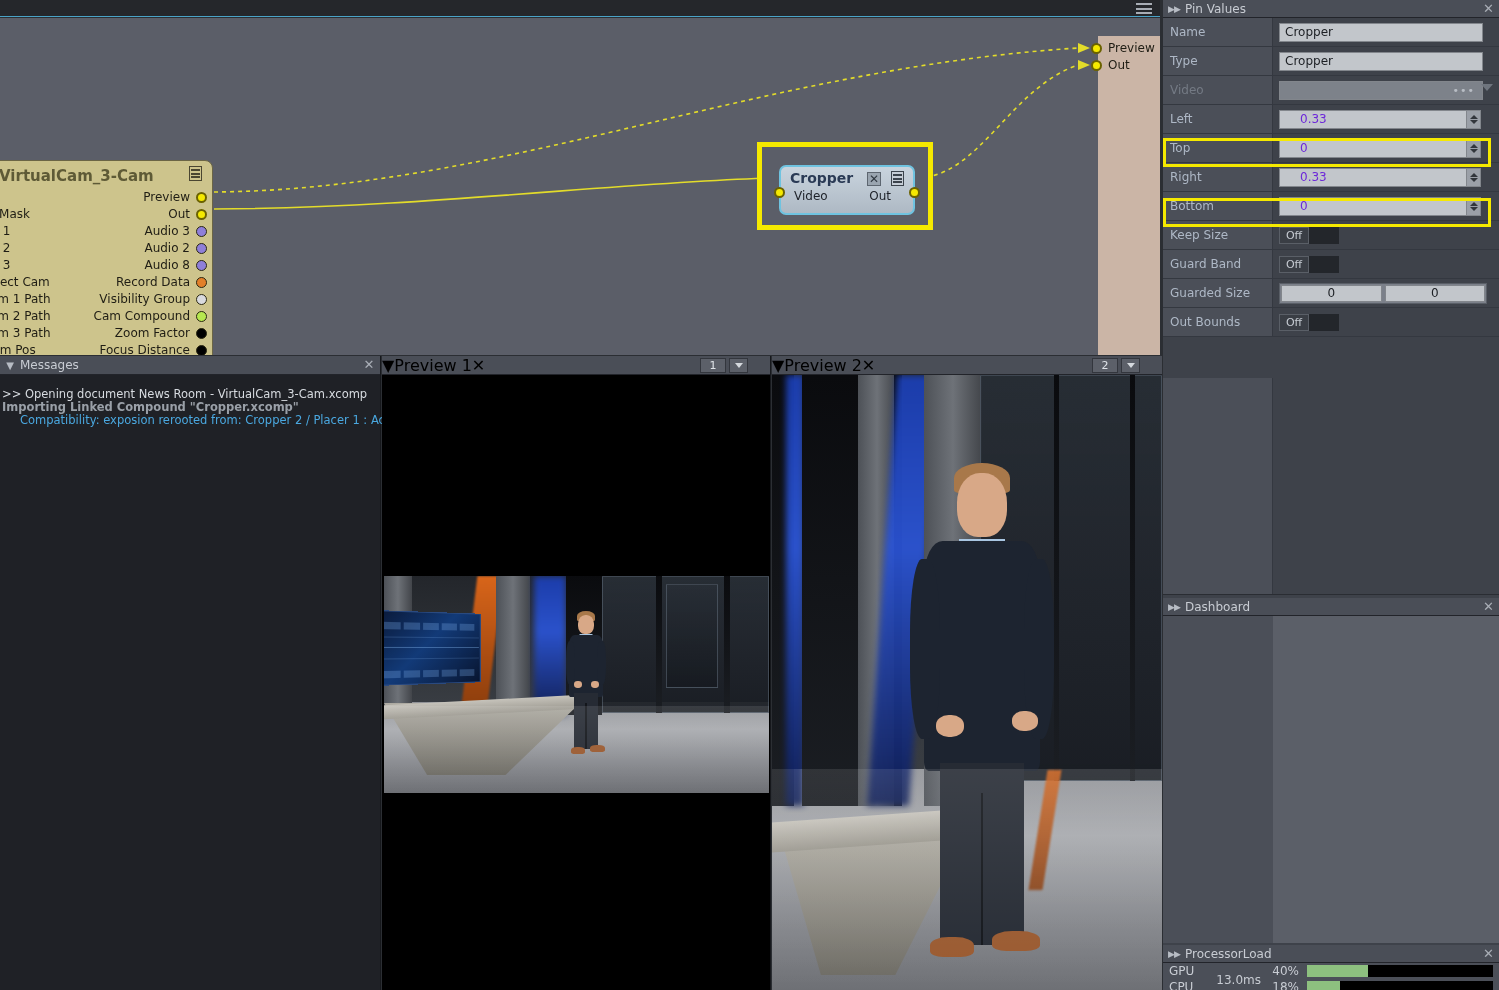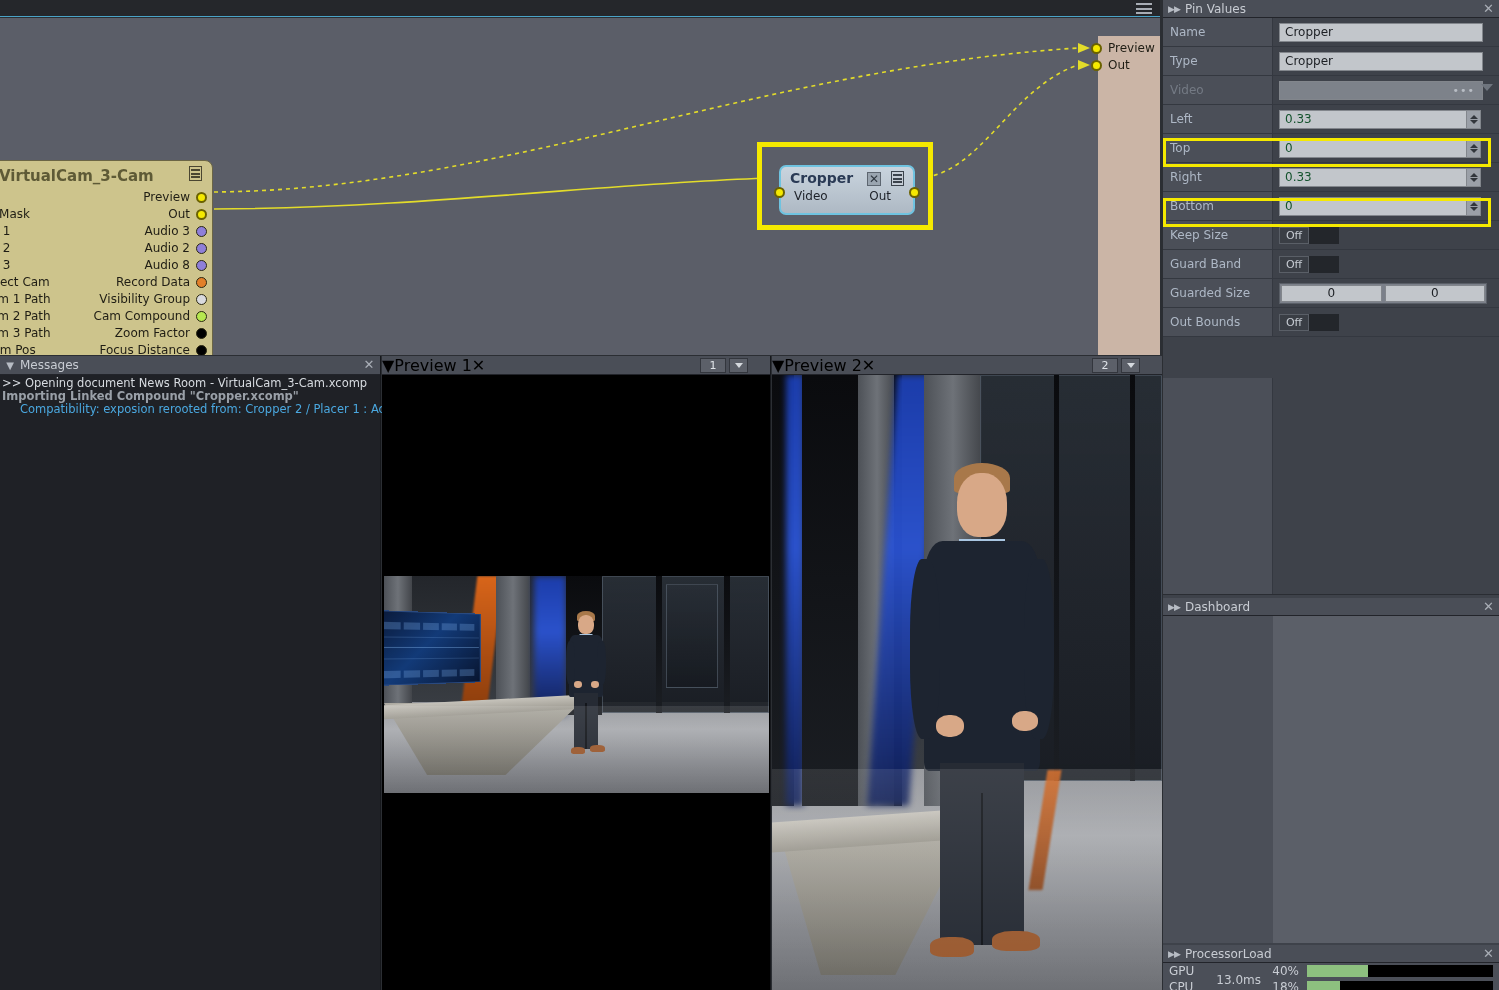--- a/index.html
+++ b/index.html
@@ -118,21 +118,21 @@
   .panel-head .ph-title { font-size: 12px; color: #c8ccd3; }
   .panel-head .ph-close {
     position: absolute; right: 4px; top: 2px; width: 14px; height: 14px;
     color: #a9aeb6; font-size: 13px; line-height: 13px; text-align: center; cursor: pointer;
   }
 
   .messages {
     position: absolute; left: 0; top: 356px; width: 381px; height: 634px;
     background: #1f2126; border-right: 1px solid #16181c;
   }
-  .messages .msg-body { padding: 2px 0 0 2px; }
+  .messages .msg-body { padding: 2px 0 0 2px; margin-top: 11px; }
   .msg-line { font-size: 11.5px; line-height: 13px; white-space: nowrap; }
   .msg-l1 { color: #d7dbe0; }
   .msg-l2 { color: #9aa0a8; font-weight: bold; }
   .msg-l3 { color: #4aa8e0; padding-left: 18px; }
 
   
   .preview1 {
     position: absolute; left: 382px; top: 356px; width: 389px; height: 634px;
     background: #000; border-right: 1px solid #16181c;
   }
@@ -299,21 +299,21 @@
     color: #b9bec5; font-size: 11px; letter-spacing: 1px;
   }
   .dropcaret {
     position: absolute; right: 6px; top: 8px; width: 0; height: 0;
     border-left: 6px solid transparent; border-right: 6px solid transparent;
     border-top: 7px solid #6f757e;
   }
 
   .numbox {
     width: 188px; height: 19px; background: #c2c6cb; border: 1px solid #82868c;
-    font-size: 12px; color: #14532d; padding-left: 5px; line-height: 17px;
+    font-size: 12px; color: #6d28d9; padding-left: 20px; line-height: 17px;
   }
   .spinner {
     width: 14px; height: 19px; background: #9ba0a8; border: 1px solid #82868c;
     border-left: none; display: flex; flex-direction: column;
     align-items: center; justify-content: center; gap: 1px;
   }
   .spinner .up { width: 0; height: 0; border-left: 4px solid transparent; border-right: 4px solid transparent; border-bottom: 4px solid #32363c; }
   .spinner .dn { width: 0; height: 0; border-left: 4px solid transparent; border-right: 4px solid transparent; border-top: 4px solid #32363c; }
 
   .toggle { display: flex; height: 17px; width: 60px; }

